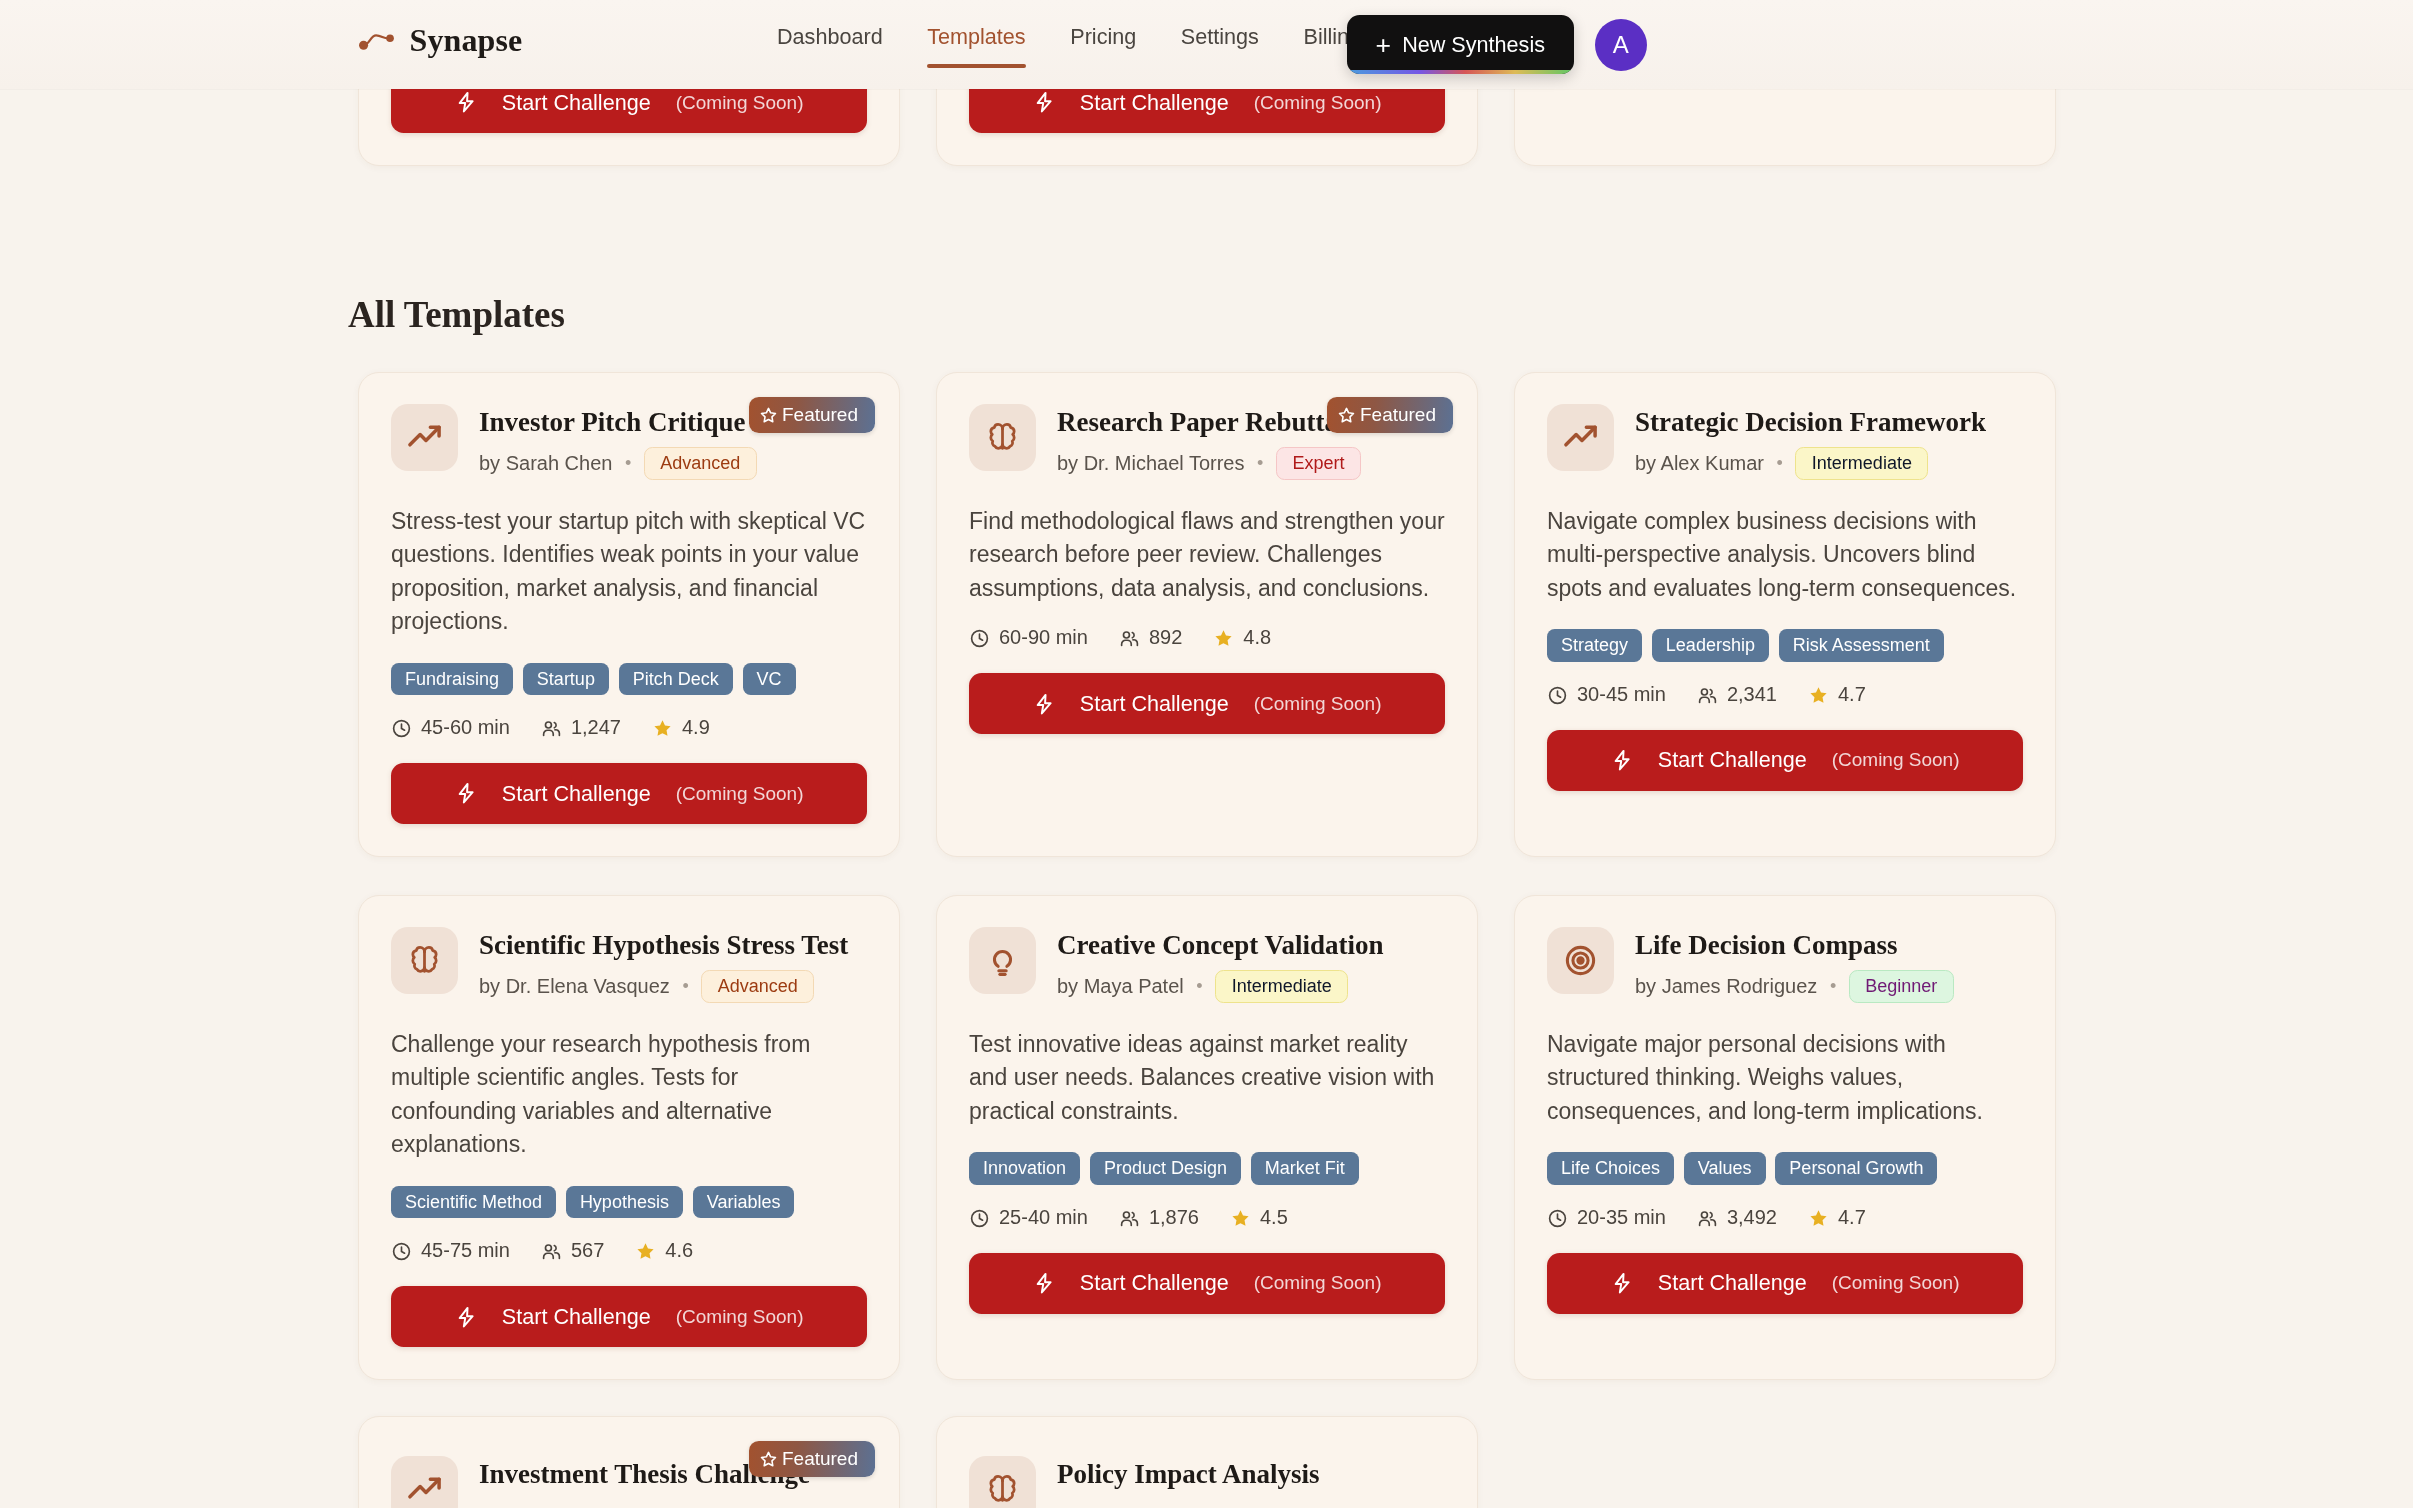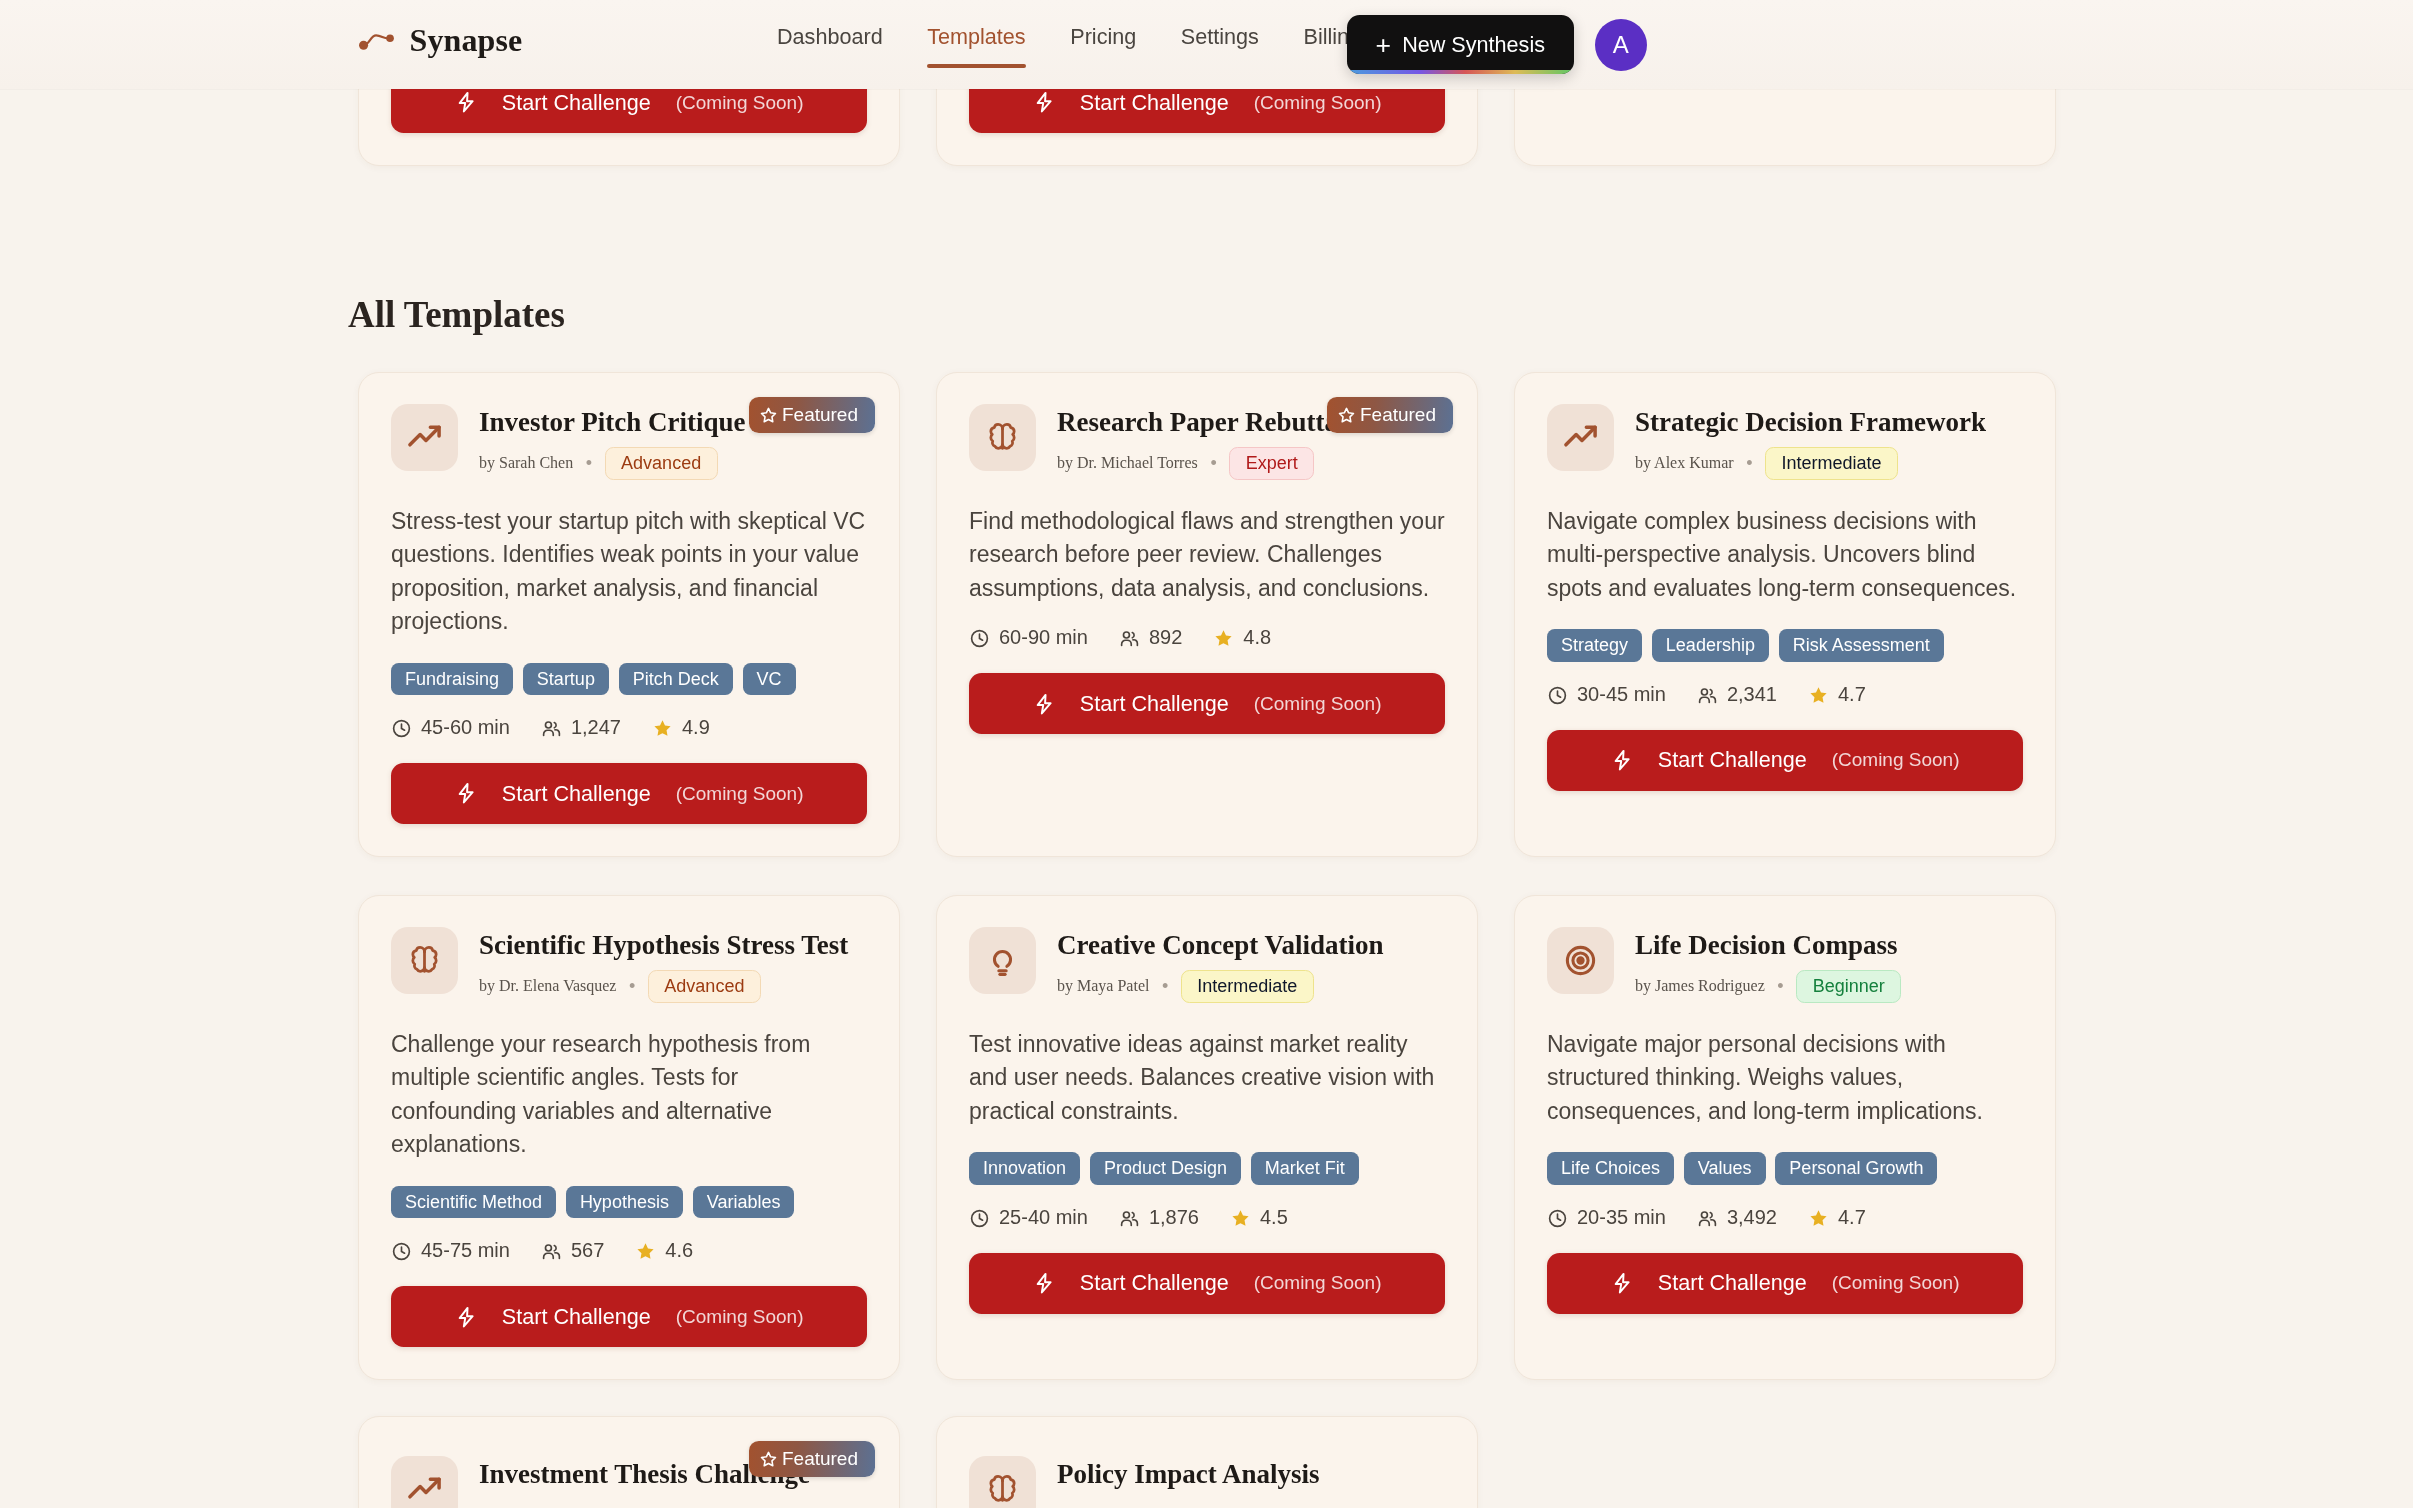--- a/index.html
+++ b/index.html
@@ -119,30 +119,30 @@
     display: flex; align-items: center; justify-content: center;
   }
   .icon-box svg { width: 35px; height: 35px; }
   .head-text { padding-top: 2.8px; min-width: 0; }
   .card-title {
     font-family: "Liberation Serif", serif;
     font-size: 27px; font-weight: 700; color: #1E1A17;
     line-height: 1.12; margin-bottom: 9.8px;
   }
   .meta-row { display: flex; align-items: center; gap: 12.6px; flex-wrap: wrap; }
-  .author { font-size: 16px; color: #5A534C; font-family: Liberation Serif, serif; }
+  .author { font-size: 20px; color: #5A534C; }
   .dot-sep { color: #A69C92; font-size: 18px; }
   .level {
     font-size: 18px; padding: 4.9px 15.4px; border-radius: 8.4px;
     white-space: nowrap;
   }
   .level.advanced { background:#FDF0DC; color:#9C3B11; border:0.7px solid #F3D9B4; }
   .level.expert { background:#FCE5E5; color:#B01A1A; border:0.7px solid #F5C6C6; }
   .level.intermediate { background:#FBF6C8; color:#0f172a; border:0.7px solid #EEE38C; }
-  .level.beginner { background:#DDF6E0; color:#15803d; border:0.7px solid #B9E9C2; }
+  .level.beginner { background:#DDF6E0; color:#701a75; border:0.7px solid #B9E9C2; }
 
   .desc {
     margin-top: 25px; font-size: 23px; line-height: 1.46; color: #4A443E;
   }
   .tags { margin-top: 24px; display: flex; flex-wrap: wrap; gap: 9.8px; }
   .tag {
     background: #5A7797; color: #fff; font-size: 18px;
     padding: 5.6px 14px; border-radius: 7.7px; white-space: nowrap;
   }
   .stats { margin-top: 21px; display: flex; align-items: center; gap: 31px; }

